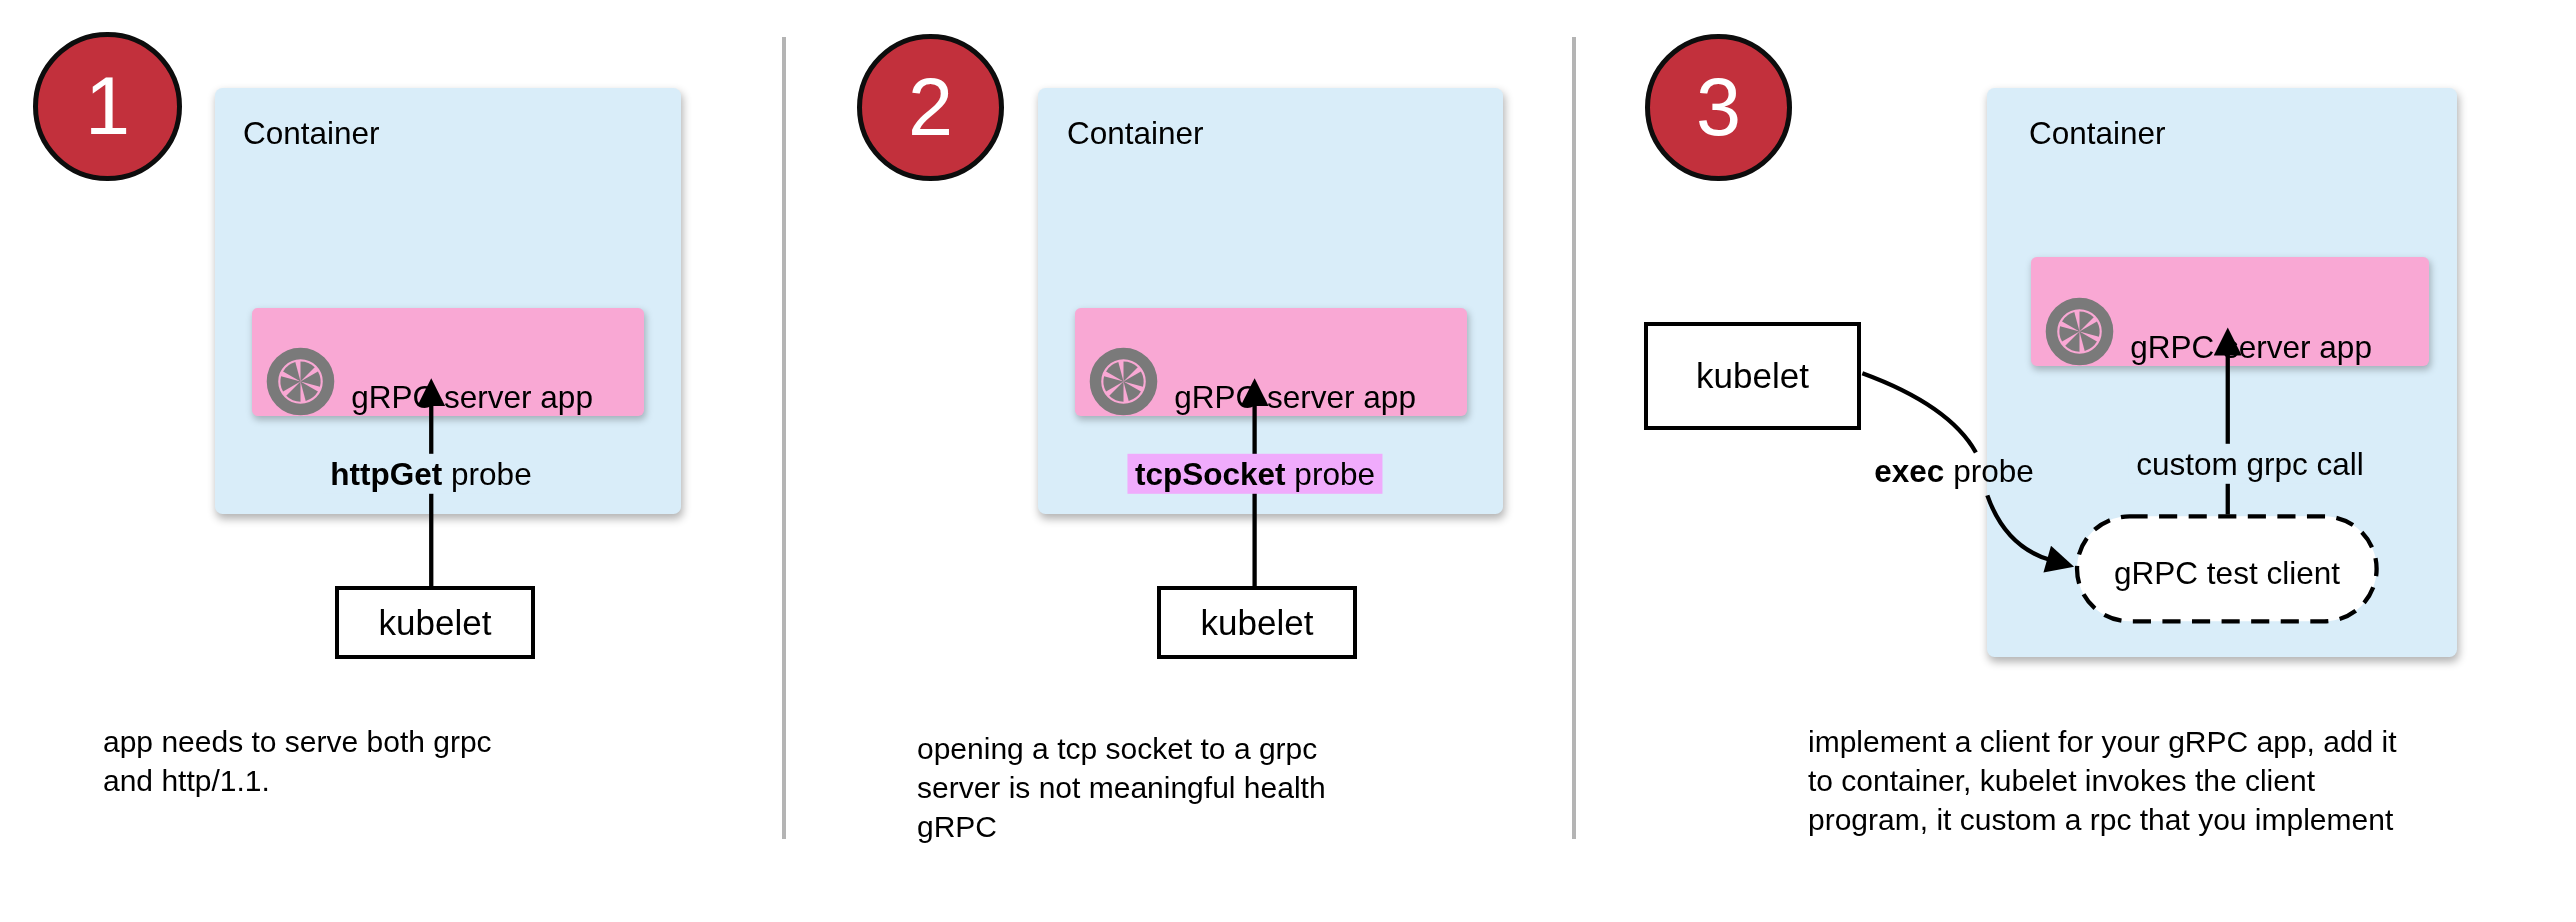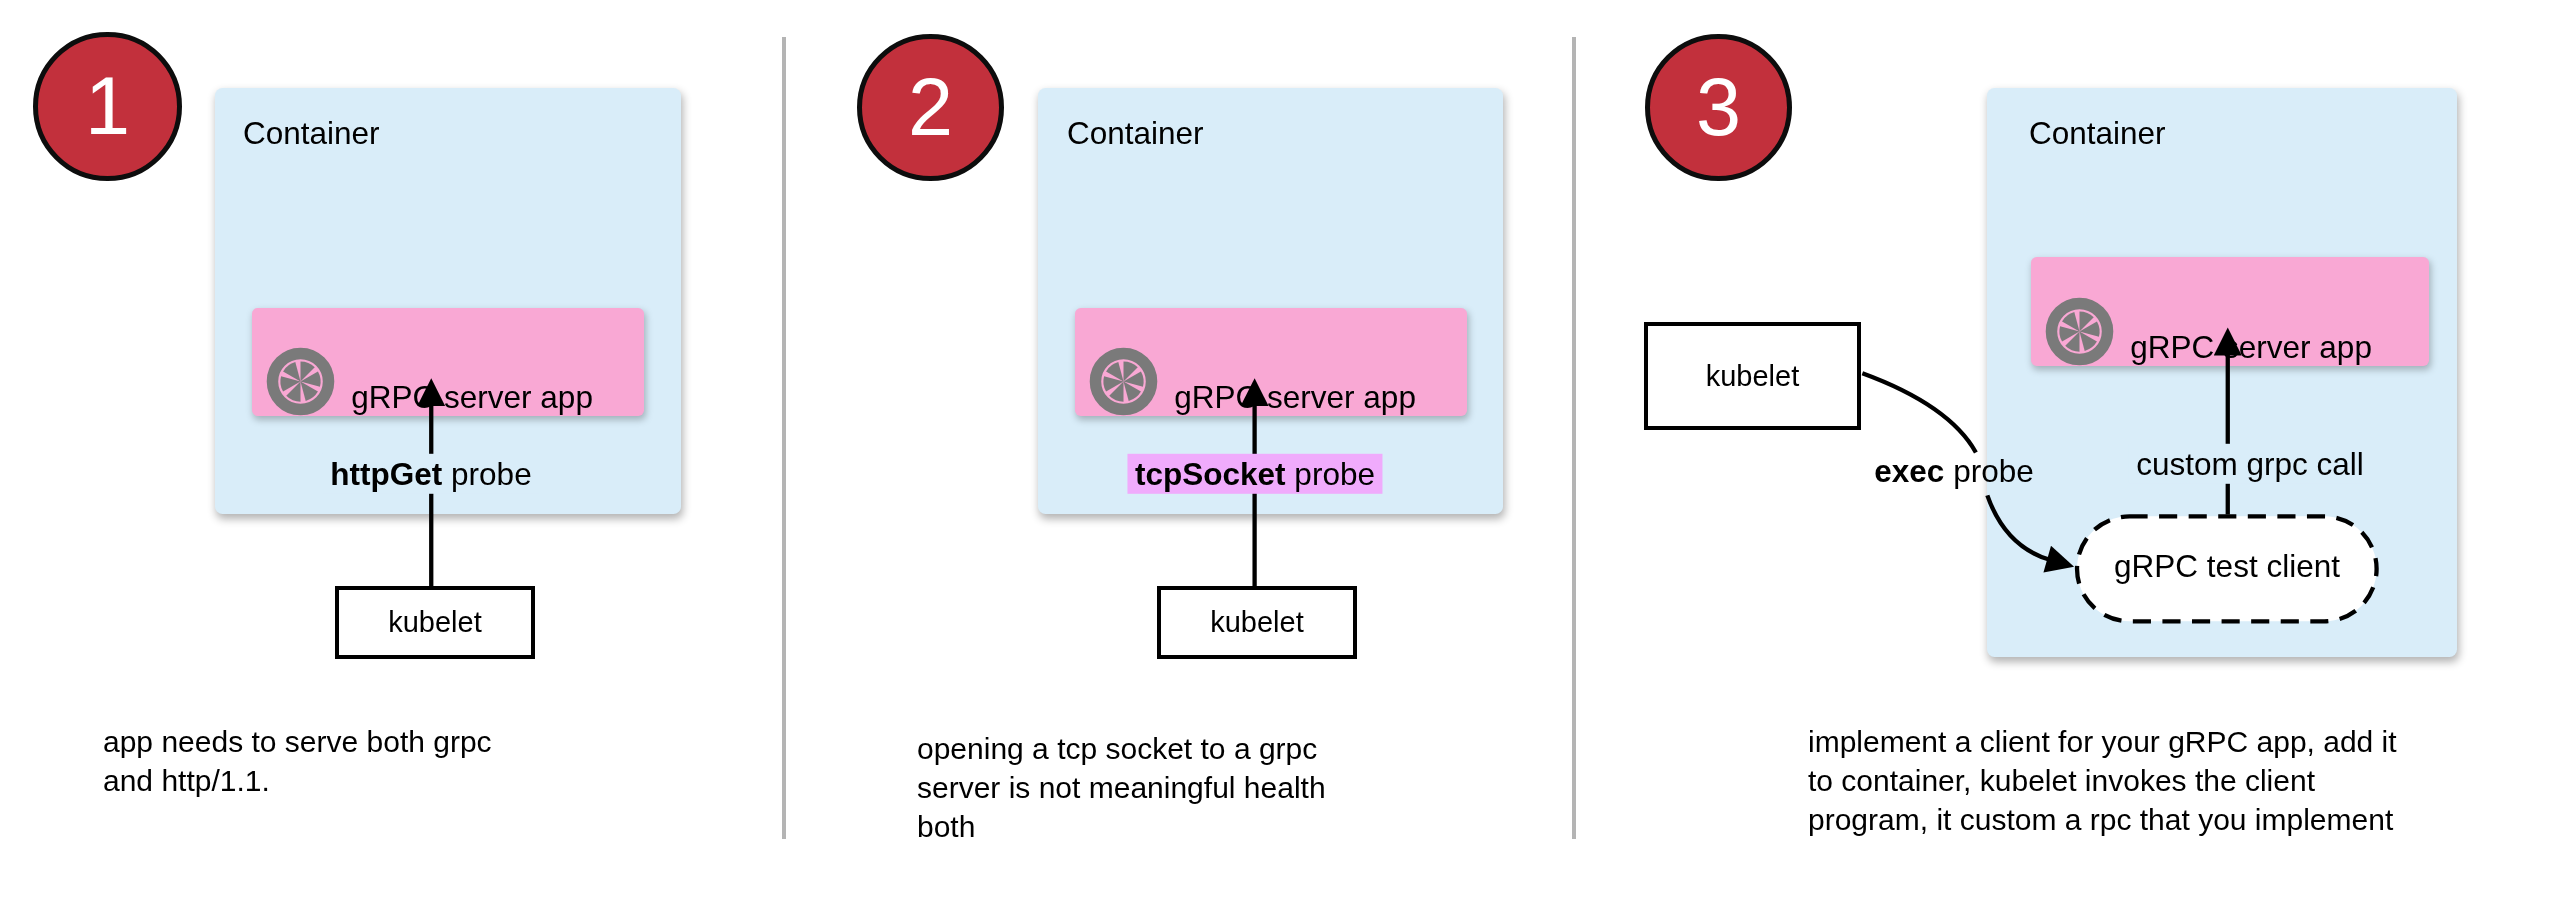--- a/index.html
+++ b/index.html
@@ -20,31 +20,31 @@
     position:absolute;font-size:31.5px;line-height:31.5px;white-space:nowrap;
   }
   .app-box{
     position:absolute;background:#f9a8d4;border-radius:5.7px;
     box-shadow:1.9px 3.8px 7.6px rgba(0,0,0,0.25);
     display:flex;align-items:flex-end;padding-left:14.3px;box-sizing:border-box;margin-top:43px;
   }
   .app-box .app-label{font-size:31.5px;margin-left:16px;white-space:nowrap;}
   .kubelet-box{
     position:absolute;background:#ffffff;border:4.3px solid #000;box-sizing:border-box;
-    display:flex;align-items:center;justify-content:center;font-size:29px;
+    display:flex;align-items:center;justify-content:center;font-size:35px;
   }
   .probe-label{
     position:absolute;transform:translate(-50%,-50%);font-size:31.5px;white-space:nowrap;
     padding:2.9px 7.6px;line-height:1.1;
   }
   .caption{
     position:absolute;width:668px;text-align:left;font-size:30px;line-height:39px;
   }
   .capsule-label{
-    position:absolute;transform:translate(-50%,-50%);font-size:31.5px;white-space:nowrap;
+    position:absolute;transform:translate(-50%,-50%);font-size:31.5px;white-space:nowrap;margin-top:7px;
   }
   .divider{position:absolute;width:4.3px;}
   svg.overlay{position:absolute;left:0;top:0;pointer-events:none;}
 </style>
 </head>
 <body>
 
 <div id="canvas">
 
   <div class="badge" style="left:33px;top:32px;width:149px;height:149px;background:#c2303c;">
@@ -107,21 +107,21 @@
     <span class="app-label">gRPC server app</span>
   </div>
 
   <div class="kubelet-box" style="left:1157px;top:586px;width:200px;height:73px;">
     <span>kubelet</span>
   </div>
 
   <div class="caption" style="left:917px;top:722px;margin-top:7px;">
     <div>opening a tcp socket to a grpc</div>
     <div>server is not meaningful health</div>
-    <div>both</div>
+    <div>gRPC</div>
   </div>
 
   <div class="divider" style="left:1572px;top:37px;height:802px;background:#b4b4b4;"></div>
 
   <div class="badge" style="left:1645px;top:34px;width:147px;height:147px;background:#c2303c;">
     <span>3</span>
   </div>
 
   <div class="container-box" style="left:1987px;top:88px;width:470px;height:569px;background:#d9edf9;"></div>
   <div class="container-label" style="left:2029px;top:118px;">Container</div>

